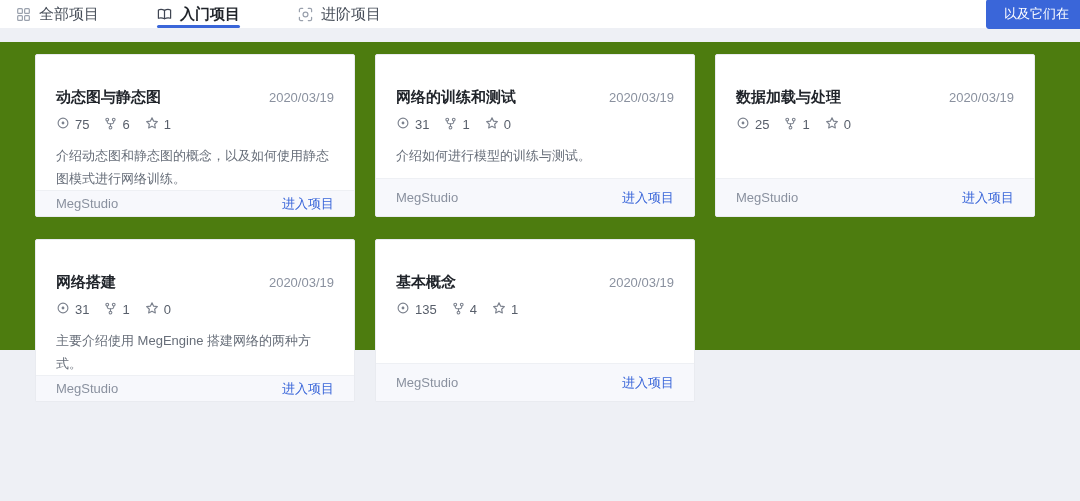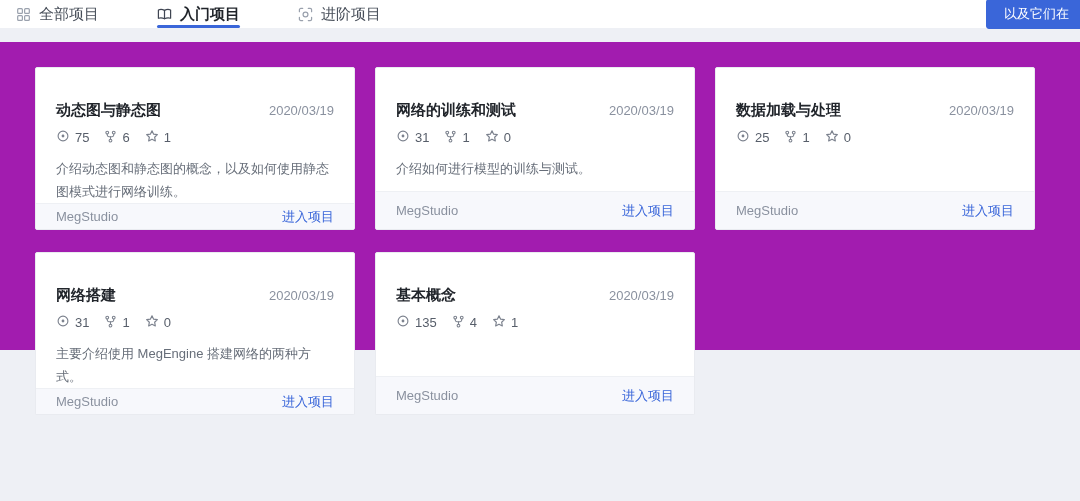--- a/index.html
+++ b/index.html
@@ -40,22 +40,22 @@
     background:#fff; border:1px solid #dcdfe6; color:#40464f;
     padding:0 13px; gap:7px;
   }
   .btn-sort svg { stroke:#565d68; }
   .btn-create {
     background:#3a66d9; border:1px solid #3a66d9; color:#ffffff;
     padding:0 17px; margin-right:-7px;
   }
   
   .panel {
-    margin-top:14px; background:#a21caf; height:308px;
-    padding:25px 45px 0 35px;
+    margin-top:14px; background:#4d7c0f; height:308px;
+    padding:12px 45px 0 35px;
   }
   .card-grid {
     display:grid; grid-template-columns:repeat(3,1fr);
     column-gap:20px; row-gap:22px; grid-auto-rows:163px;
   }
   .card {
     background:#fff; border:1px solid #e9ebf0; border-radius:2px;
     display:flex; flex-direction:column; overflow:hidden;
   }
   .card-body { padding:20px 20px 0; flex:1; }

